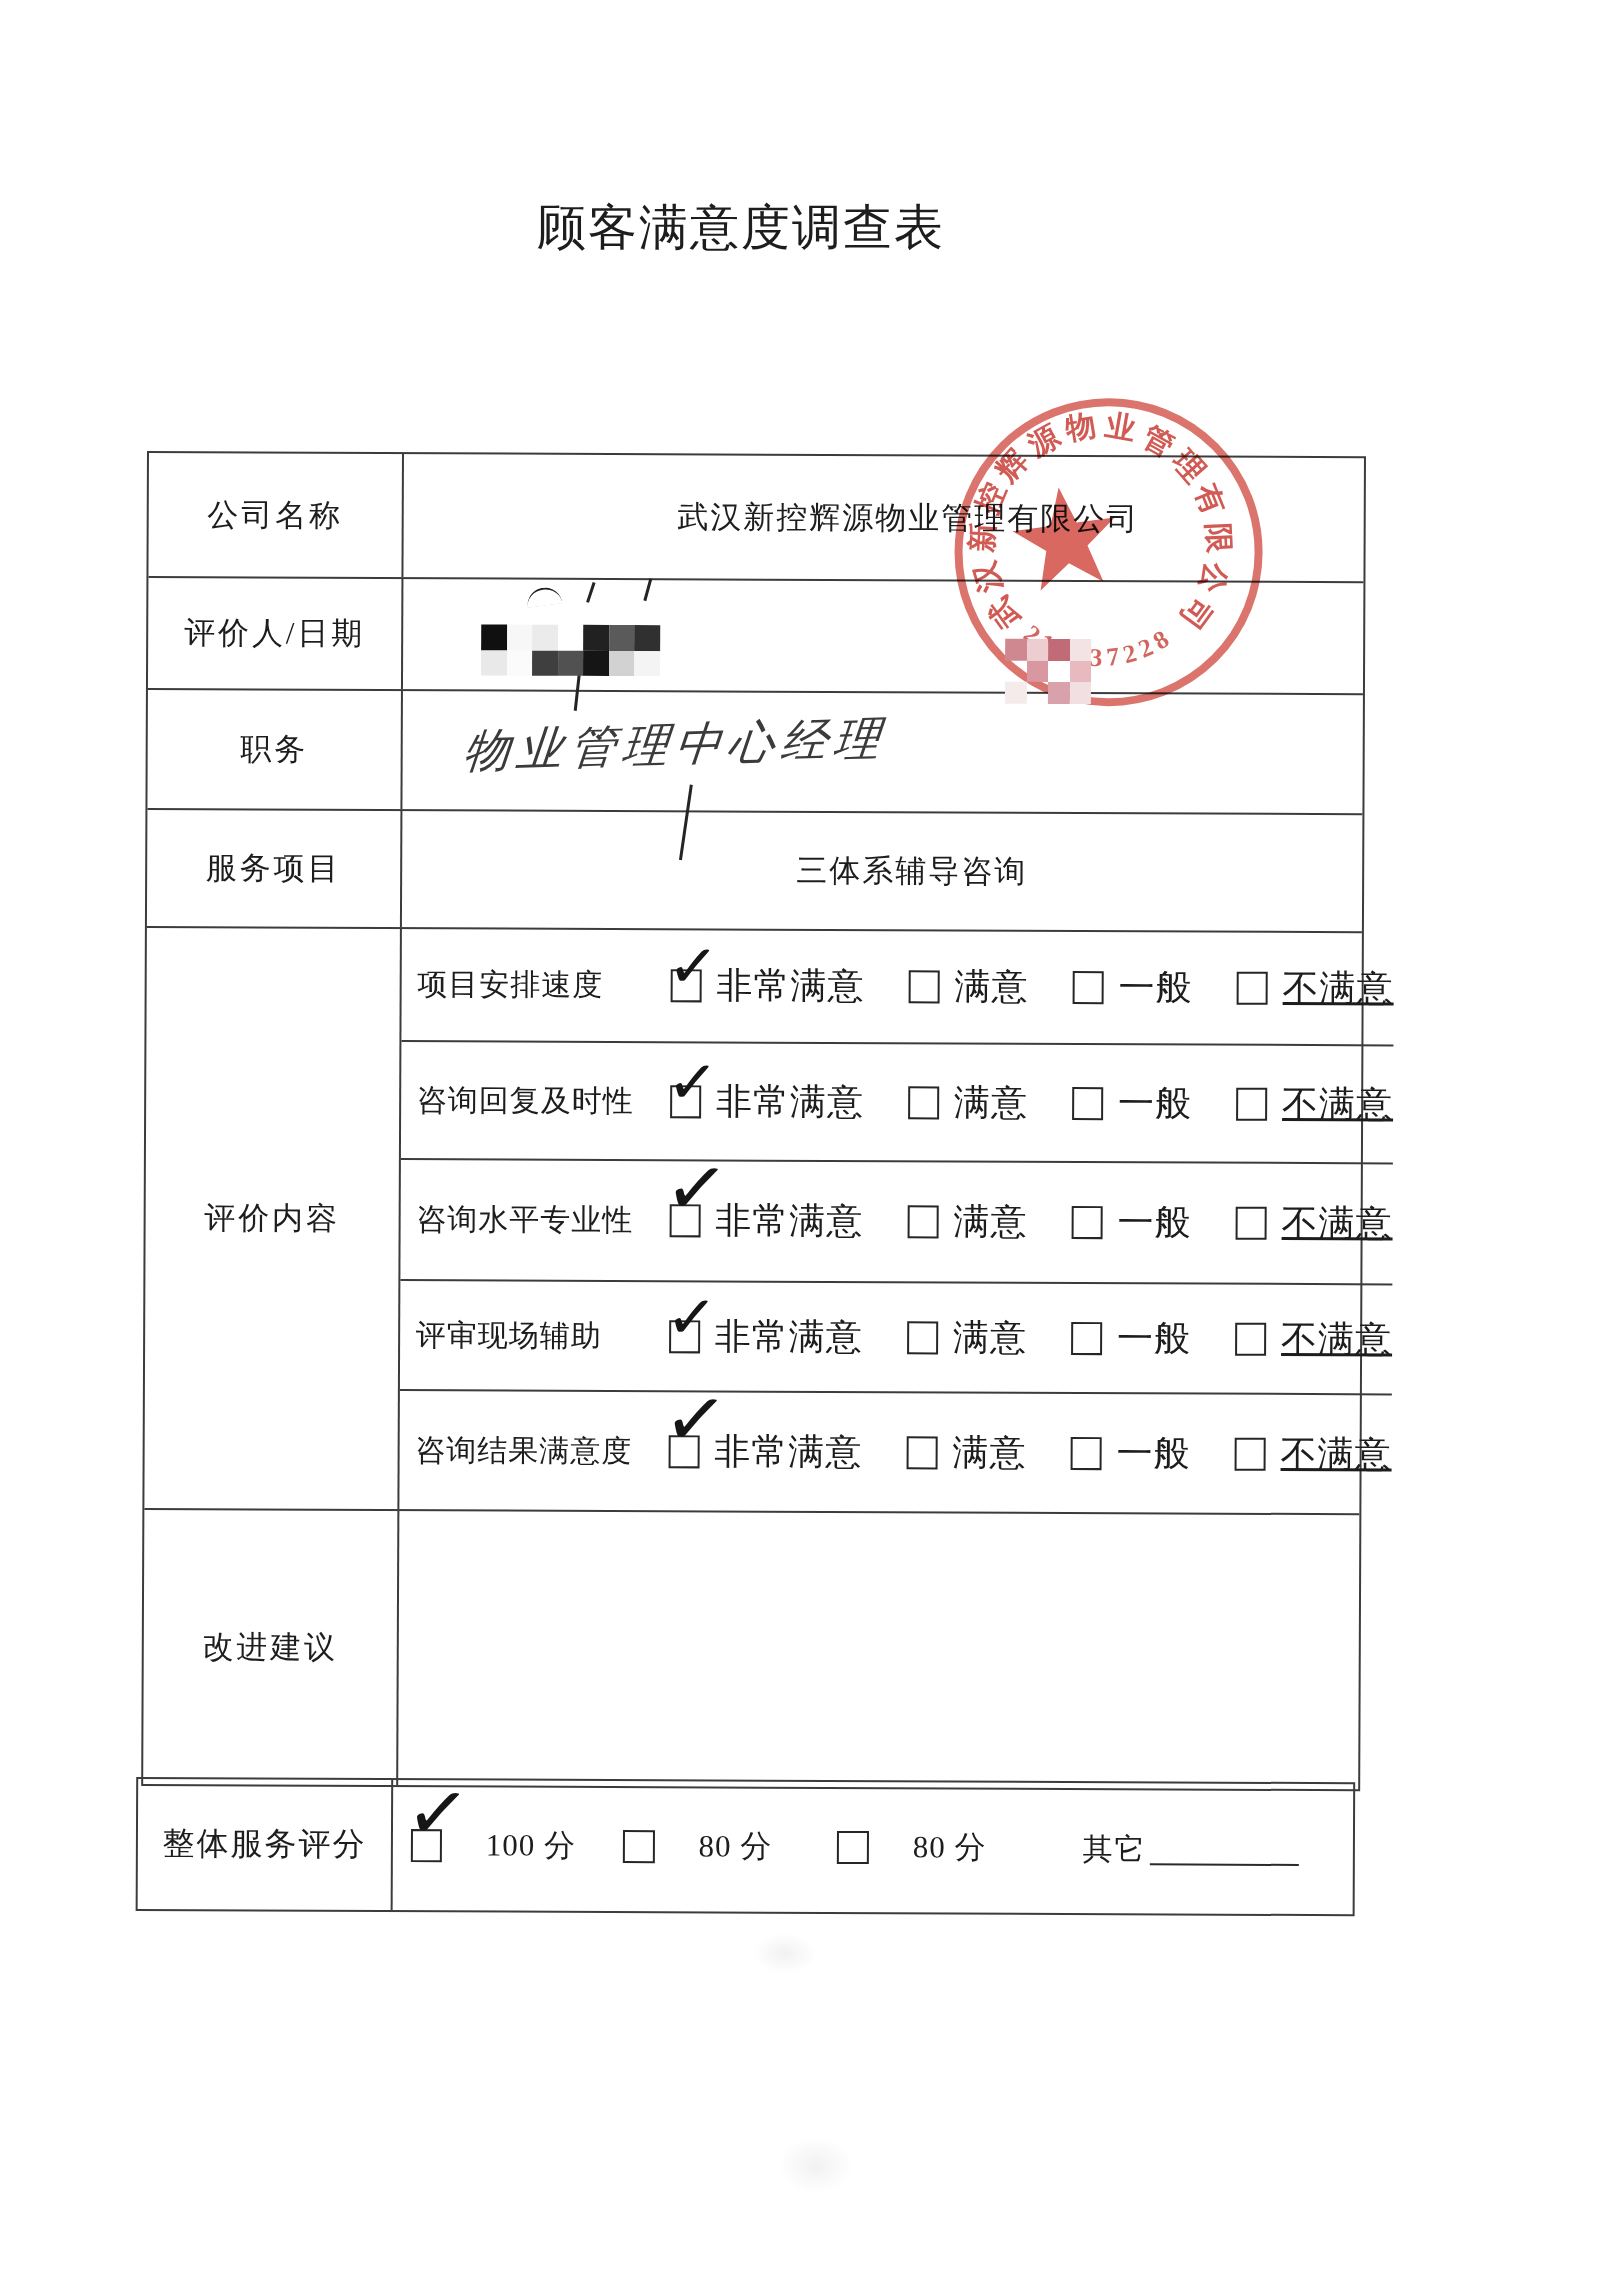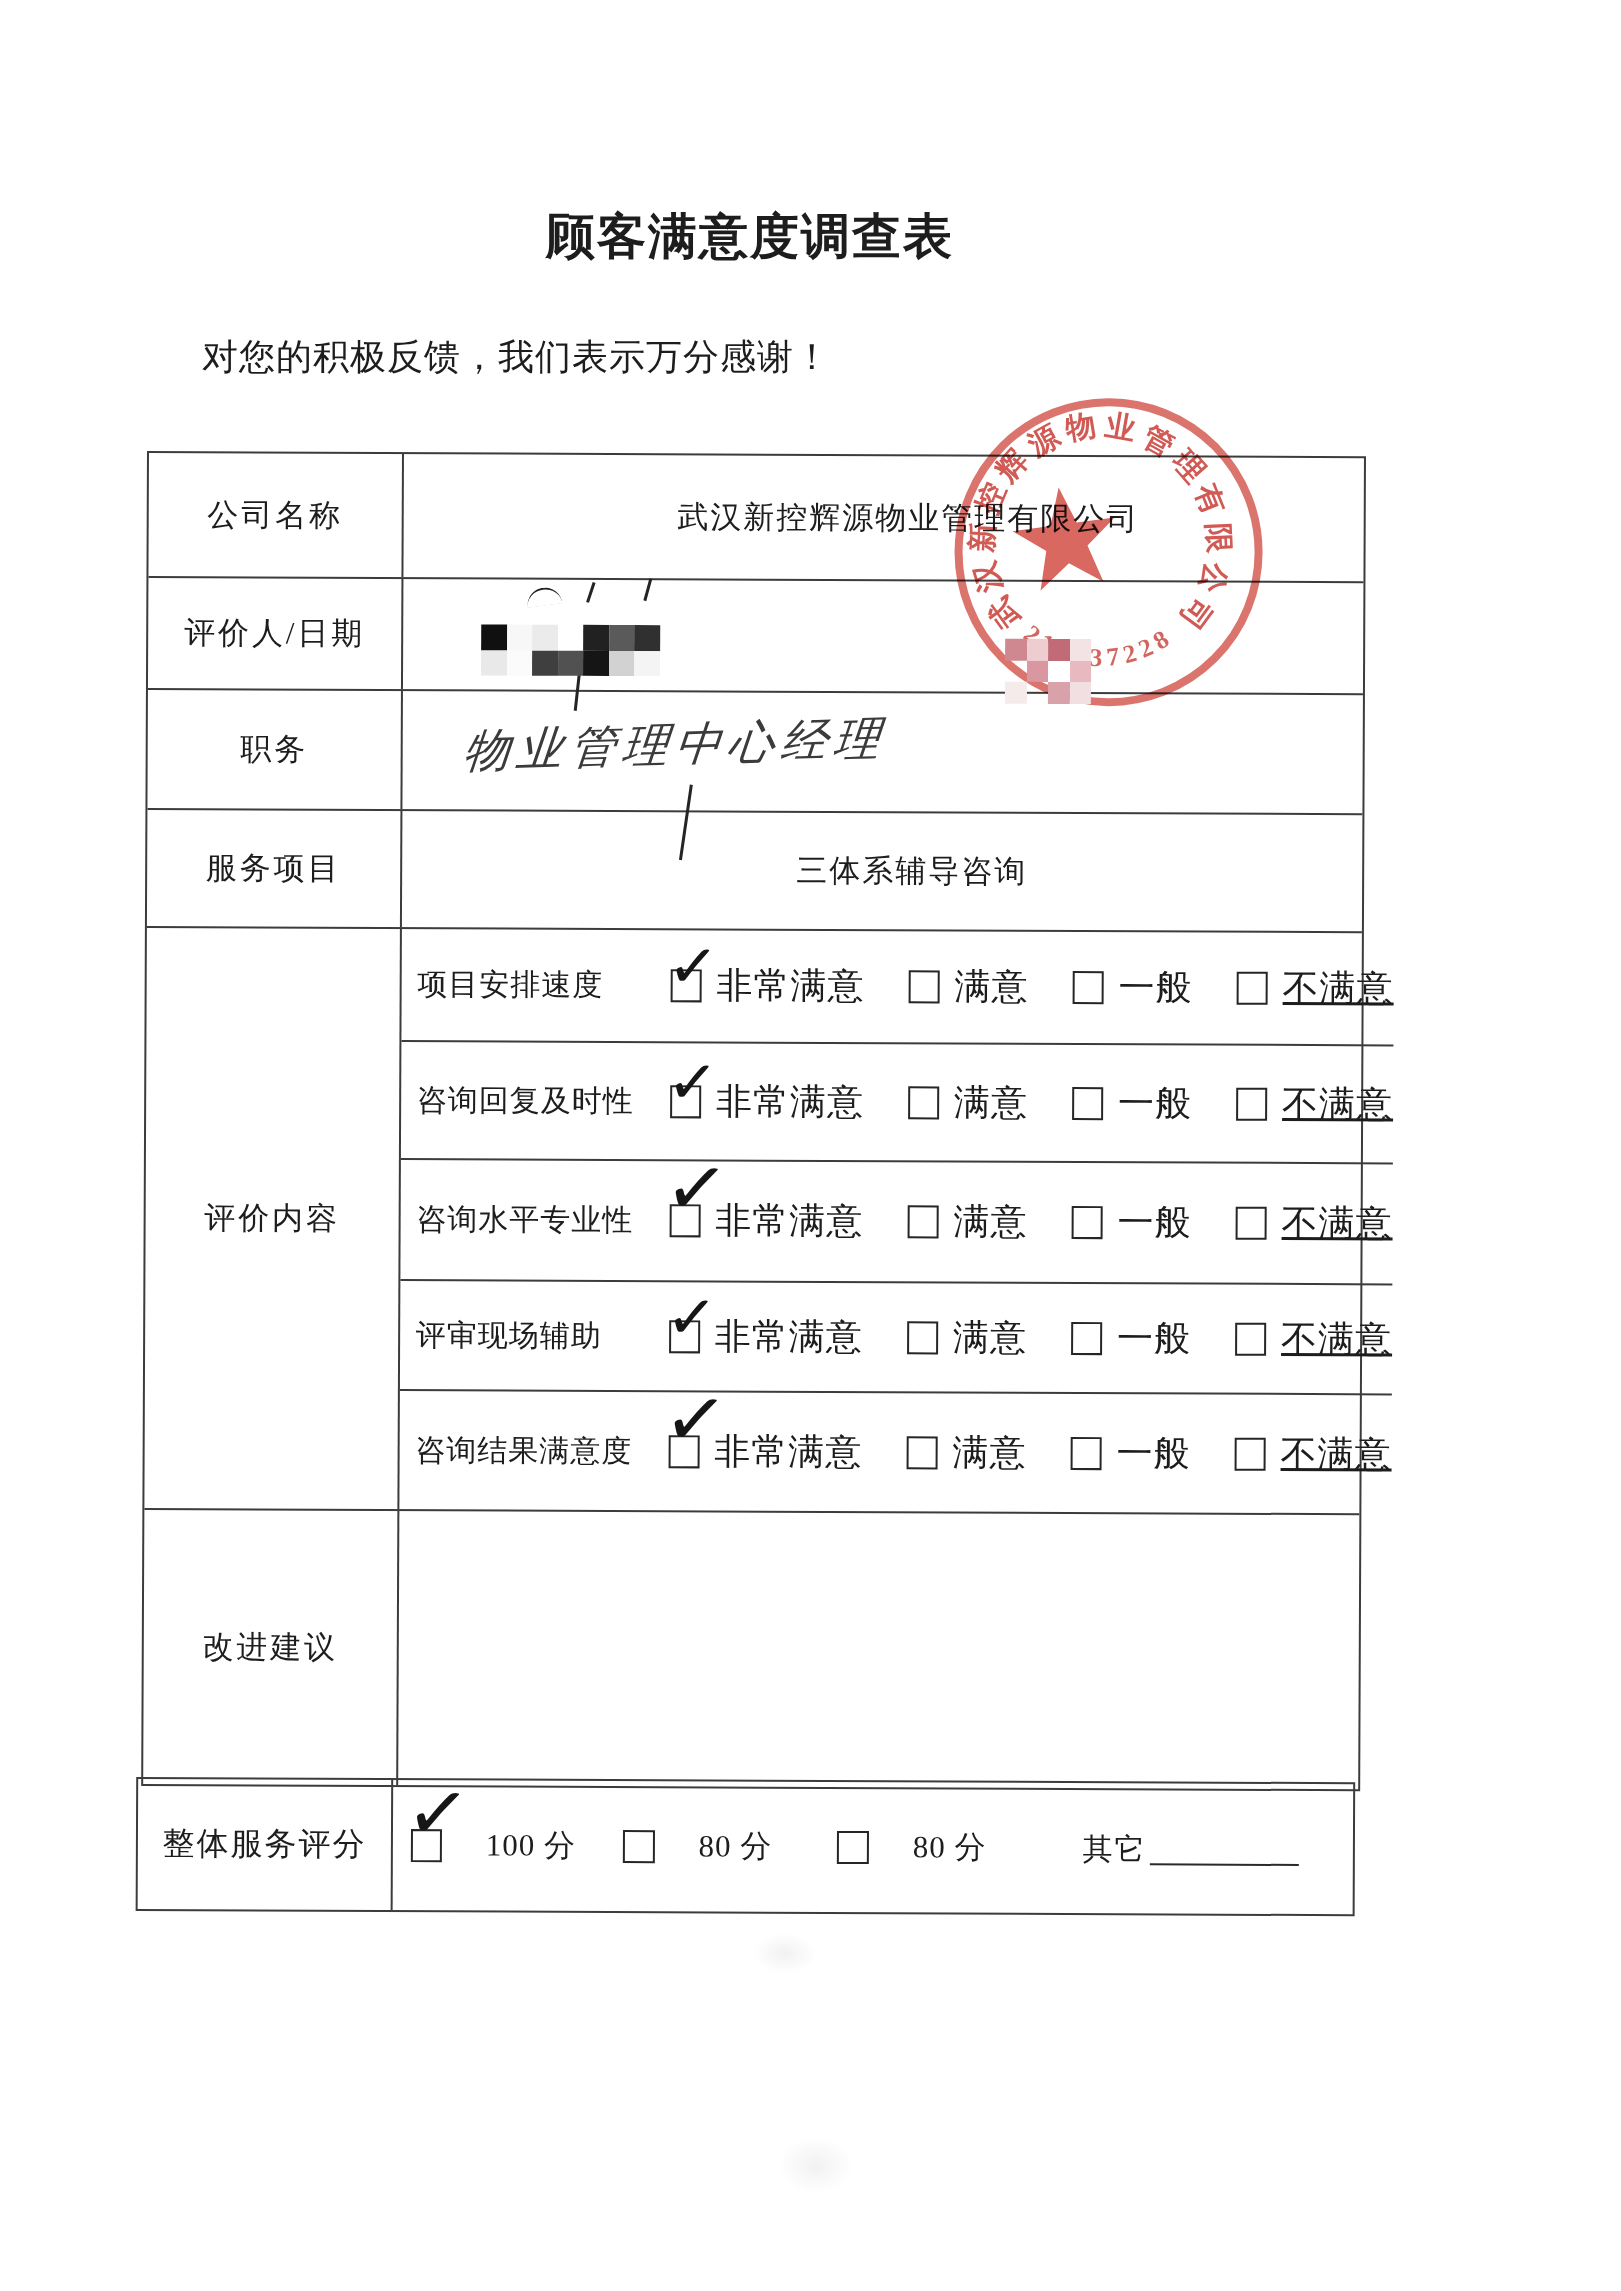--- a/index.html
+++ b/index.html
@@ -1,20 +1,20 @@
 <!DOCTYPE html>
 <html><head>
 <meta charset="utf-8">
 <style>
   html,body{margin:0;padding:0;background:#ffffff;}
   .sheet{
     position:relative;width:1621px;height:2292px;background:#ffffff;
     font-family:"Liberation Serif","DejaVu Serif",serif;color:#1d1d1d;overflow:hidden;
   }
-  .title{position:absolute;left:534px;top:192px;font-size:49px;font-weight:bold;letter-spacing:2px;margin:12px;}
+  .title{position:absolute;left:534px;top:192px;font-size:49px;font-weight:normal;letter-spacing:2px;margin:3px;}
   .subtitle{position:absolute;left:202px;top:333px;font-size:36px;margin:0;letter-spacing:1px;}
   .tilt{position:absolute;left:0;top:0;width:100%;height:100%;transform:rotate(0.25deg);transform-origin:157px 451px;}
 
   
   .main-table{position:absolute;left:147px;top:451px;width:1215px;border:2.9px solid #3c3c3c;background:transparent;}
   .t-row{display:flex;border-bottom:2px solid #3c3c3c;}
   .t-row.last{border-bottom:none;}
   .t-label{flex:0 0 253px;border-right:2px solid #3c3c3c;display:flex;align-items:center;justify-content:center;font-size:31px;letter-spacing:2.9px;}
   .t-value{flex:1;position:relative;display:flex;align-items:center;overflow:visible;}
   .center-val{justify-content:center;font-size:31px;letter-spacing:2px;}
@@ -65,21 +65,20 @@
   .stamp-digit{position:absolute;width:23.5px;height:25.5px;text-align:center;font-size:25.5px;font-weight:bold;
               color:rgba(198,52,44,0.82);line-height:25.5px;}
   .smudge{position:absolute;border-radius:50%;}
 </style>
 </head>
 <body>
 
 <div class="sheet">
 
   <h1 class="title">顾客满意度调查表</h1>
-  <p class="subtitle">对您的积极反馈，我们表示万分感谢！</p>
 
   <div class="tilt">
 
     <div class="main-table">
 
       <div class="t-row" style="height:123px">
         <div class="t-label">公司名称</div>
         <div class="t-value center-val pad-company">武汉新控辉源物业管理有限公司</div>
       </div>
 

